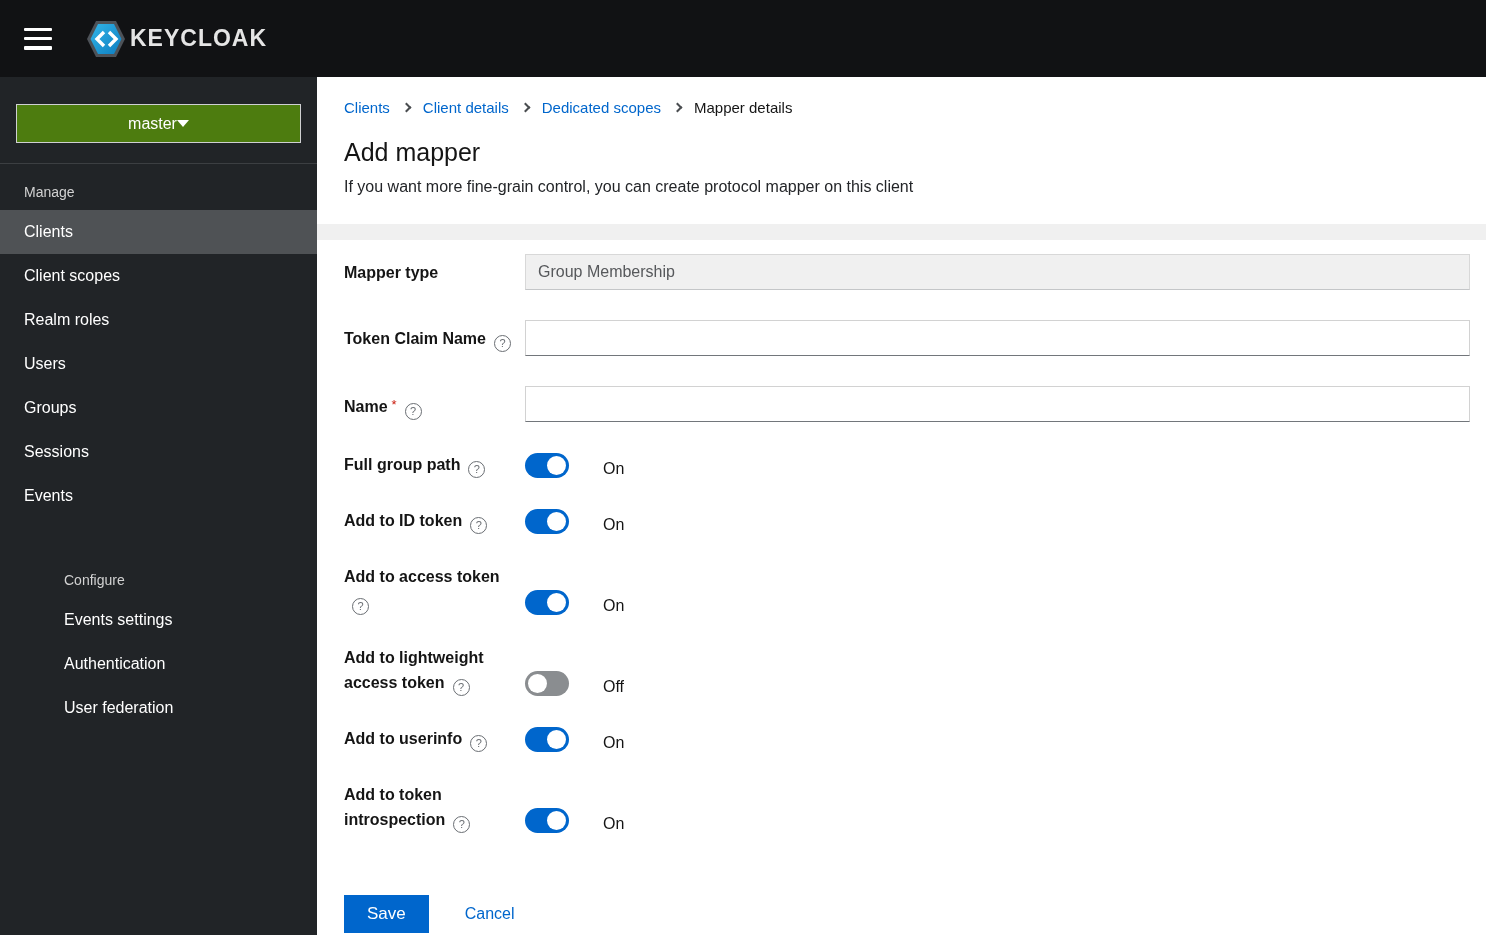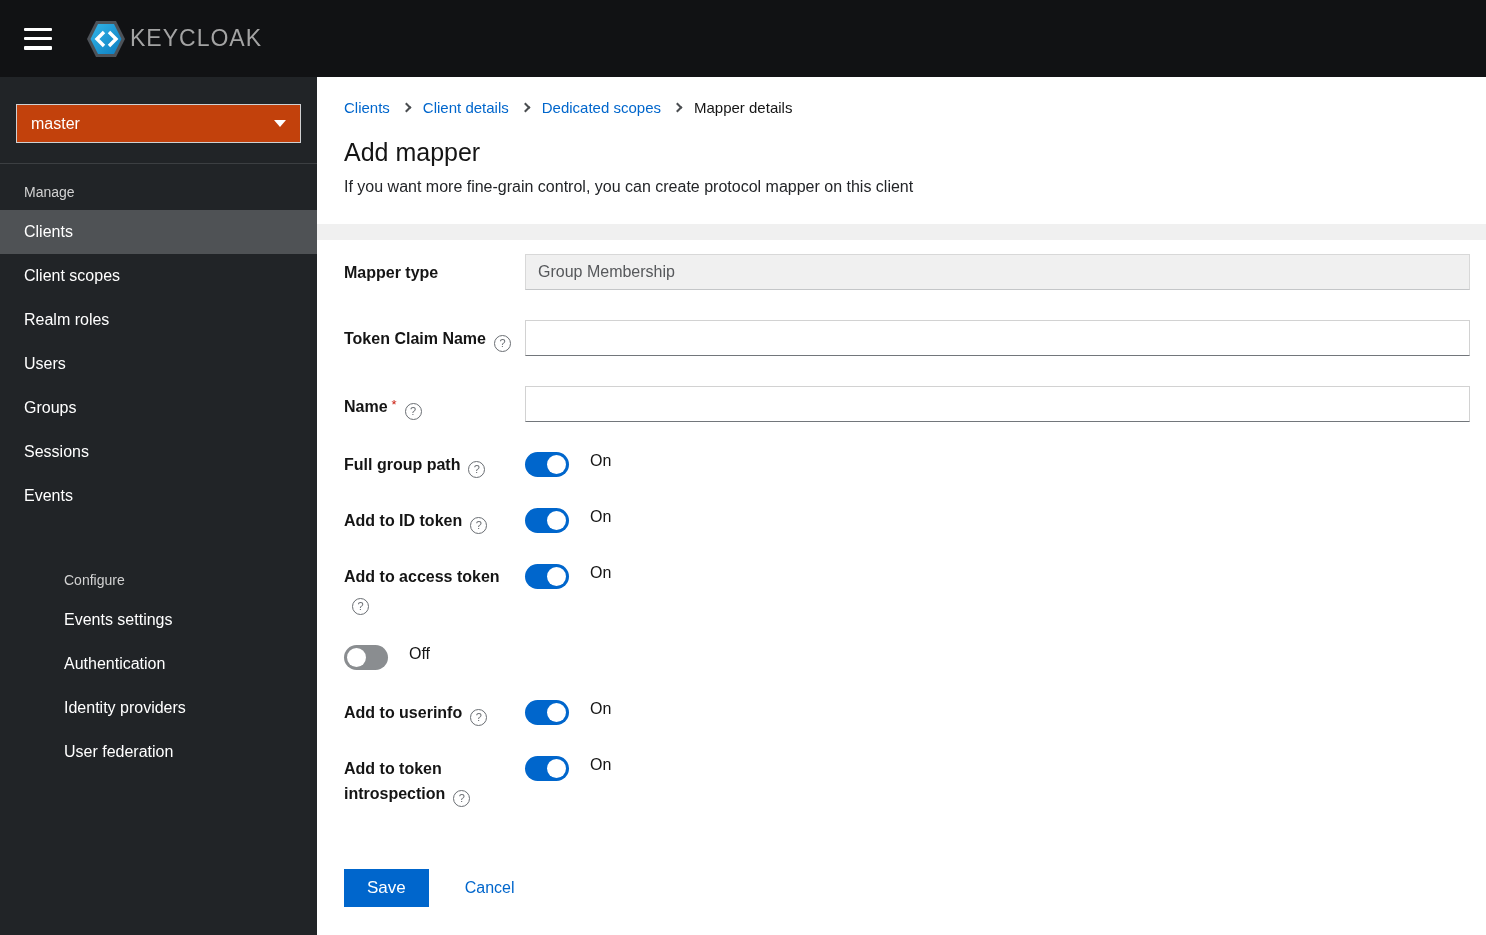--- a/index.html
+++ b/index.html
@@ -15,33 +15,33 @@
     height:77px; background:#111214; display:flex; align-items:center;
     padding-left:24px; flex-shrink:0;
   }
   .hamburger {
     width:28px; height:22px; display:flex; flex-direction:column;
     justify-content:space-between; cursor:pointer; background:none; border:none;
   }
   .hamburger span { display:block; height:3.5px; background:#ffffff; border-radius:1px; }
   .brand { display:flex; align-items:center; margin-left:34px; cursor:pointer; }
   .brand-text {
-    color:#a3a3a3; font-size:23px; font-weight:400; letter-spacing:1px; margin-left:4px;
+    color:#e5e5e5; font-size:23px; font-weight:700; letter-spacing:1px; margin-left:4px;
   }
 
   
   .shell { flex:1; display:flex; overflow:hidden; }
   .sidebar {
     width:317px; flex-shrink:0; background:#212427; display:flex;
     flex-direction:column; overflow:hidden;
   }
   .realm-area { padding:27px 16px 20px 16px; border-bottom:1px solid #3c3f42; }
   .realm-select {
-    height:39px; background:#c2410c; border:1px solid #cfd0d2; color:#fff;
-    display:flex; align-items:center; justify-content:space-between;
+    height:39px; background:#4d7c0f; border:1px solid #cfd0d2; color:#fff;
+    display:flex; align-items:center; justify-content:center;
     padding:0 14px; font-size:16px; cursor:pointer;
   }
   .caret-down {
     width:0; height:0; border-left:6px solid transparent;
     border-right:6px solid transparent; border-top:7px solid #ffffff;
   }
   .nav-section-title {
     color:#d2d2d2; font-size:14px; padding:20px 0 10px 24px;
   }
   .nav-section.second { margin-top:34px;padding-left:40px; }
@@ -83,21 +83,21 @@
   .text-input.readonly {
     background:#f0f0f0; color:#56585b; border-color:#d8d8d8; border-bottom-color:#c4c6c8;
   }
   .req { color:#c9190b; font-size:13px; vertical-align:3px; margin-left:4px; font-weight:400; }
   .help {
     display:inline-flex; width:17px; height:17px; border:1.2px solid #6a6e73;
     border-radius:50%; align-items:center; justify-content:center;
     font-size:11px; font-weight:400; color:#6a6e73; margin-left:8px;
     vertical-align:-3px; cursor:pointer; line-height:1;
   }
-  .toggle-control { display:flex; align-items:flex-start; gap:21px; }
+  .toggle-control { display:flex; align-items:flex-end; gap:34px; }
   .toggle {
     width:44px; height:25px; border-radius:13px; position:relative;
     cursor:pointer; flex-shrink:0;
   }
   .toggle.on  { background:#0066cc; }
   .toggle.off { background:#8a8d90; }
   .toggle .knob {
     position:absolute; top:3px; width:19px; height:19px; border-radius:50%; background:#fff;
   }
   .toggle.on  .knob { right:3px; }
@@ -159,21 +159,20 @@
         <a class="nav-item">Users</a>
         <a class="nav-item">Groups</a>
         <a class="nav-item">Sessions</a>
         <a class="nav-item">Events</a>
       </div>
 
       <div class="nav-section second">
         <div class="nav-section-title">Configure</div>
         <a class="nav-item">Events settings</a>
         <a class="nav-item">Authentication</a>
-        <a class="nav-item">Identity providers</a>
         <a class="nav-item">User federation</a>
       </div>
     </nav>
 
     <main class="main">
 
       <section class="page-header">
         <div class="breadcrumb">
           <a class="crumb-link">Clients</a>
           <span class="crumb-sep"></span>
@@ -244,20 +243,23 @@
           </div>
           <div class="form-control toggle-control">
             <span class="toggle on">
                 <span class="knob"></span>
               </span>
             <span class="toggle-state">On</span>
           </div>
         </div>
 
         <div class="form-row toggle-row">
+          <div class="form-label">
+            <span>Add to lightweight access token</span><span class="help">?</span>
+          </div>
           <div class="form-control toggle-control">
             <span class="toggle off">
                 <span class="knob"></span>
               </span>
             <span class="toggle-state">Off</span>
           </div>
         </div>
 
         <div class="form-row toggle-row">
           <div class="form-label">

